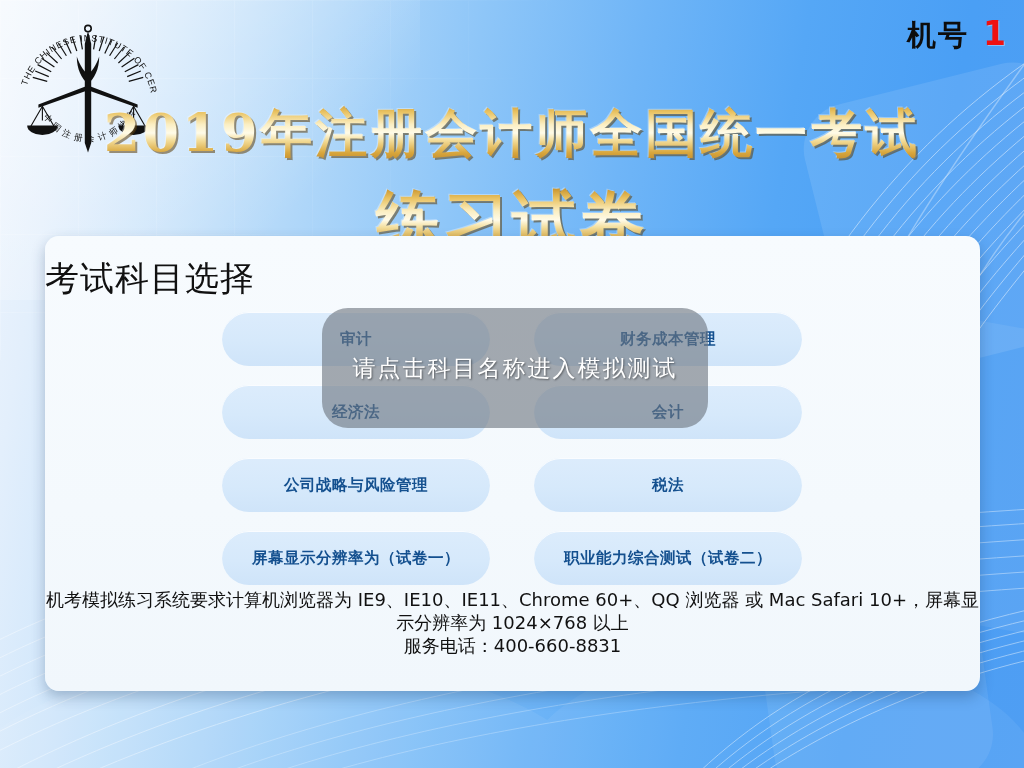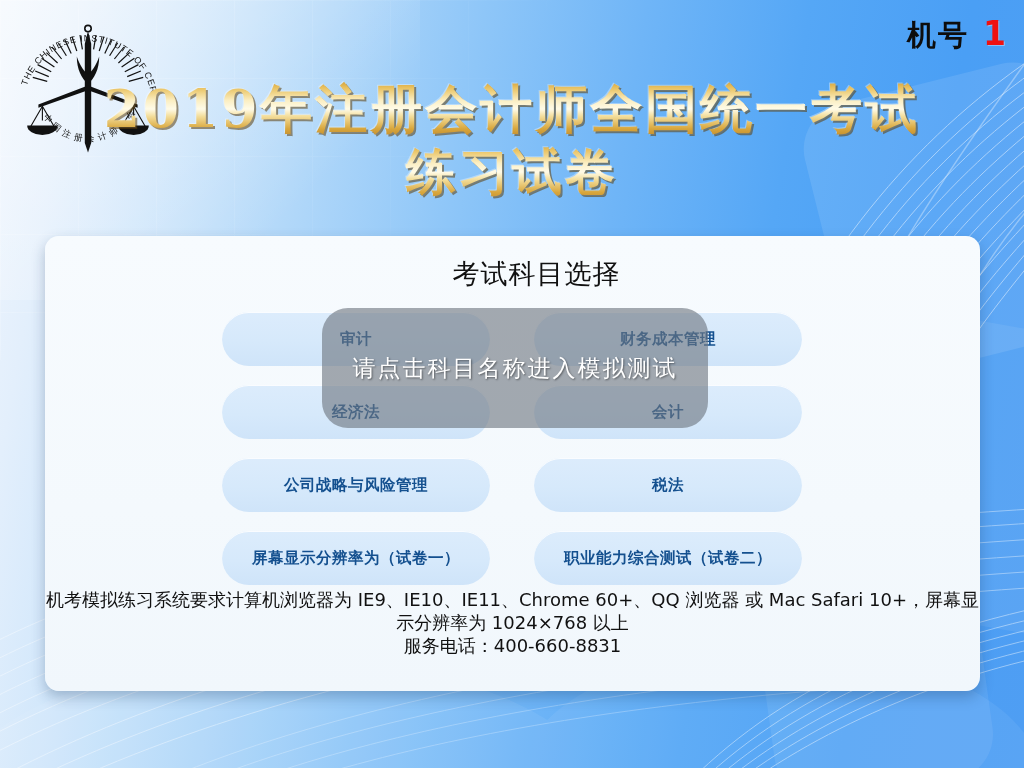--- a/index.html
+++ b/index.html
@@ -68,34 +68,35 @@
     font-size:52px;
     line-height:62px;
     letter-spacing:3px;
     background:linear-gradient(180deg,
         #c8922c 0%, #e9c261 16%, #fbeec2 36%, #fffbe8 50%,
         #f3dd9a 62%, #d8a63c 82%, #b9822a 100%);
     -webkit-background-clip:text;background-clip:text;
     color:transparent;-webkit-text-fill-color:transparent;
     filter:drop-shadow(2px 2px 0 rgba(90,60,10,.55))
            drop-shadow(-1px -1px 0 rgba(255,255,255,.35));
-  }
-  .title-line.l2{font-size:50px;line-height:64px;}
+    margin-top:24px;
+  }
+  .title-line.l2{font-size:65px;line-height:64px;}
 
   
   .panel{
     position:absolute;left:45px;top:236px;width:935px;height:455px;
     background:linear-gradient(180deg,#f7fbfe 0%,#f4f9fd 60%,#f1f7fc 100%);
     border-radius:14px;
     box-shadow:0 6px 14px rgba(20,50,90,.28);
   }
   .panel-title{
-    position:absolute;left:0;top:20px;width:100%;text-align:center;
-    font-family:"DejaVu Sans","Liberation Sans",sans-serif;
-    font-size:27px;font-weight:normal;color:#111;letter-spacing:1px;padding-left:24px;
+    position:absolute;left:0;top:20px;width:100%;text-align:left;
+    font-family:"DejaVu Sans","Liberation Sans",sans-serif;
+    font-size:34px;font-weight:normal;color:#111;letter-spacing:1px;
   }
 
   
   .subject-grid{
     position:absolute;left:177px;top:76px;width:580px;
     display:grid;grid-template-columns:268px 268px;column-gap:44px;row-gap:19px;
   }
   .subject-btn{
     height:54px;border-radius:27px;
     background:linear-gradient(180deg,#dcecfc 0%,#d6e9fb 55%,#cfe4f9 100%);

